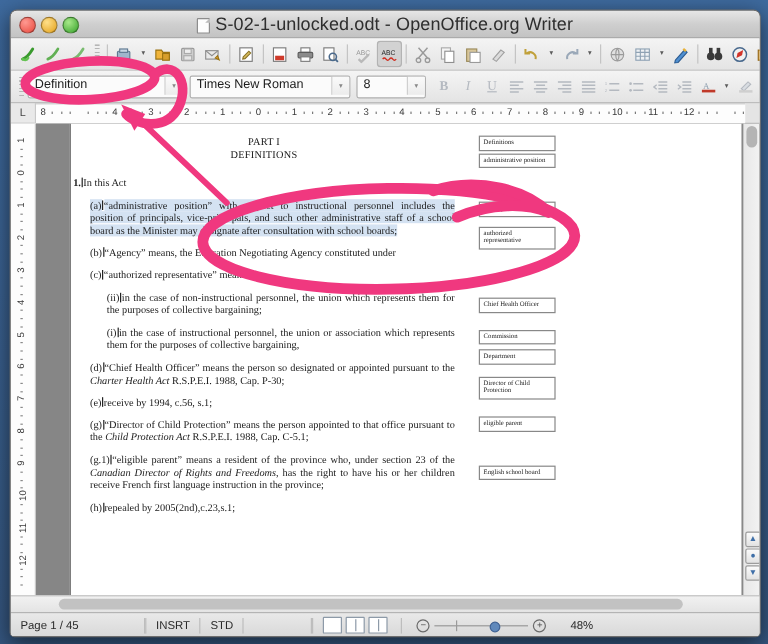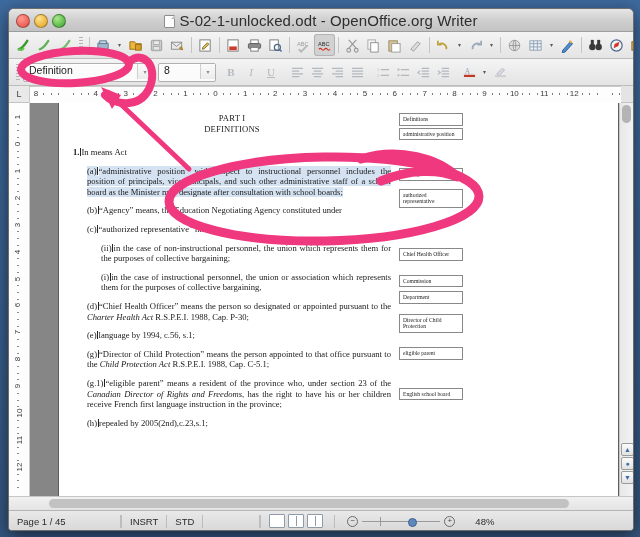--- a/index.html
+++ b/index.html
@@ -126,21 +126,21 @@
   #vthumb{position:absolute;left:2px;top:2px;width:9px;height:18px;border-radius:5px;
     background:#b4b4b4;}
   .navbtn{position:absolute;left:1px;width:11px;height:11px;border:1px solid #9c9c9c;
     border-radius:2px;background:linear-gradient(180deg,#fbfbfb,#e2e2e2);
     display:flex;align-items:center;justify-content:center;font-size:7px;color:#3f6fa8;}
   
   #pagebody{
     position:absolute;left:0;right:0;top:0;bottom:0;
     font-family:"Liberation Serif",serif;color:#1a1a1a;
   }
-  #col-text{position:absolute;left:14px;top:10px;width:318px;}
+  #col-text{position:absolute;left:2px;top:10px;width:318px;}
   .ctr{text-align:center;font-size:8.6px;letter-spacing:.2px;line-height:11px;}
   .para{
     font-size:8.6px;line-height:10.6px;text-align:justify;margin-top:8px;
     position:relative;
   }
   .para.noind{text-indent:0;}
   .lead{font-weight:bold;}
   .indent1{padding-left:14px;}
   .indent2{padding-left:28px;}
   .hl{background:#d4e2f2;}
@@ -376,20 +376,24 @@
             <circle cx="6" cy="7.6" r="1" fill="#fff"></circle>
           </svg>
     </div>
 
   </div>
 
   <div class="toolbar" id="format-toolbar">
     <div class="grip"></div>
     <div class="combo" id="style-combo">
       <span class="val">Definition</span>
+      <span class="arrow">▾</span>
+    </div>
+    <div class="combo" id="font-combo">
+      <span class="val">Times New Roman</span>
       <span class="arrow">▾</span>
     </div>
     <div class="combo" id="size-combo">
       <span class="val">8</span>
       <span class="arrow">▾</span>
     </div>
     <div class="fbtn bold">
           <span>B</span>
         </div>
     <div class="fbtn ital">
@@ -613,30 +617,30 @@
           <span class="vr-tick" style="top: 384.12px;"></span>
         </div>
     <div id="canvas">
       <div id="gutter"></div>
       <div id="page">
         <div id="pagebody">
           <div id="col-text">
             <div class="ctr">PART I</div>
             <div class="ctr">DEFINITIONS</div>
             <div class="para noind" style="margin-top:12px">
-              <span class="lead">1.</span><span class="cur"></span><span>In means Act</span>
+              <span class="lead">1.</span><span class="cur"></span><span>In this Act</span>
             </div>
             <div id="paras">
                   <div class="para indent1"><span class="hl">(a)</span><span class="cur"></span><span class="hl">“administrative position” with respect to instructional personnel includes the position of principals, vice-principals, and such other administrative staff of a school board as the Minister may designate after consultation with school boards;</span></div>
                   <div class="para indent1"><span>(b)</span><span class="cur"></span><span>“Agency” means, the Education Negotiating Agency constituted under</span></div>
                   <div class="para indent1"><span>(c)</span><span class="cur"></span><span>“authorized representative” means</span></div>
                   <div class="para indent2"><span>(ii)</span><span class="cur"></span><span>in the case of non-instructional personnel, the union which represents them for the purposes of collective bargaining;</span></div>
                   <div class="para indent2"><span>(i)</span><span class="cur"></span><span>in the case of instructional personnel, the union or association which represents them for the purposes of collective bargaining,</span></div>
                   <div class="para indent1"><span>(d)</span><span class="cur"></span><span>“Chief Health Officer” means the person so designated or appointed pursuant to the <em>Charter Health Act</em> R.S.P.E.I. 1988, Cap. P-30;</span></div>
-                  <div class="para indent1"><span>(e)</span><span class="cur"></span><span>language by 1994, c.56, s.1;</span></div>
+                  <div class="para indent1"><span>(e)</span><span class="cur"></span><span>receive by 1994, c.56, s.1;</span></div>
                   <div class="para indent1"><span>(g)</span><span class="cur"></span><span>“Director of Child Protection” means the person appointed to that office pursuant to the <em>Child Protection Act</em> R.S.P.E.I. 1988, Cap. C-5.1;</span></div>
                   <div class="para indent1"><span>(g.1)</span><span class="cur"></span><span>“eligible parent” means a resident of the province who, under section 23 of the <em>Canadian Director of Rights and Freedoms</em>, has the right to have his or her children receive French first language instruction in the province;</span></div>
                   <div class="para indent1"><span>(h)</span><span class="cur"></span><span>repealed by 2005(2nd),c.23,s.1;</span></div>
                 </div>
           </div>
           <div id="col-notes">
                 <div class="note">Definitions</div>
                 <div class="note">administrative position</div>
                 <div class="spacer" style="height: 26px;"></div>
                 <div class="note">Agency</div>

